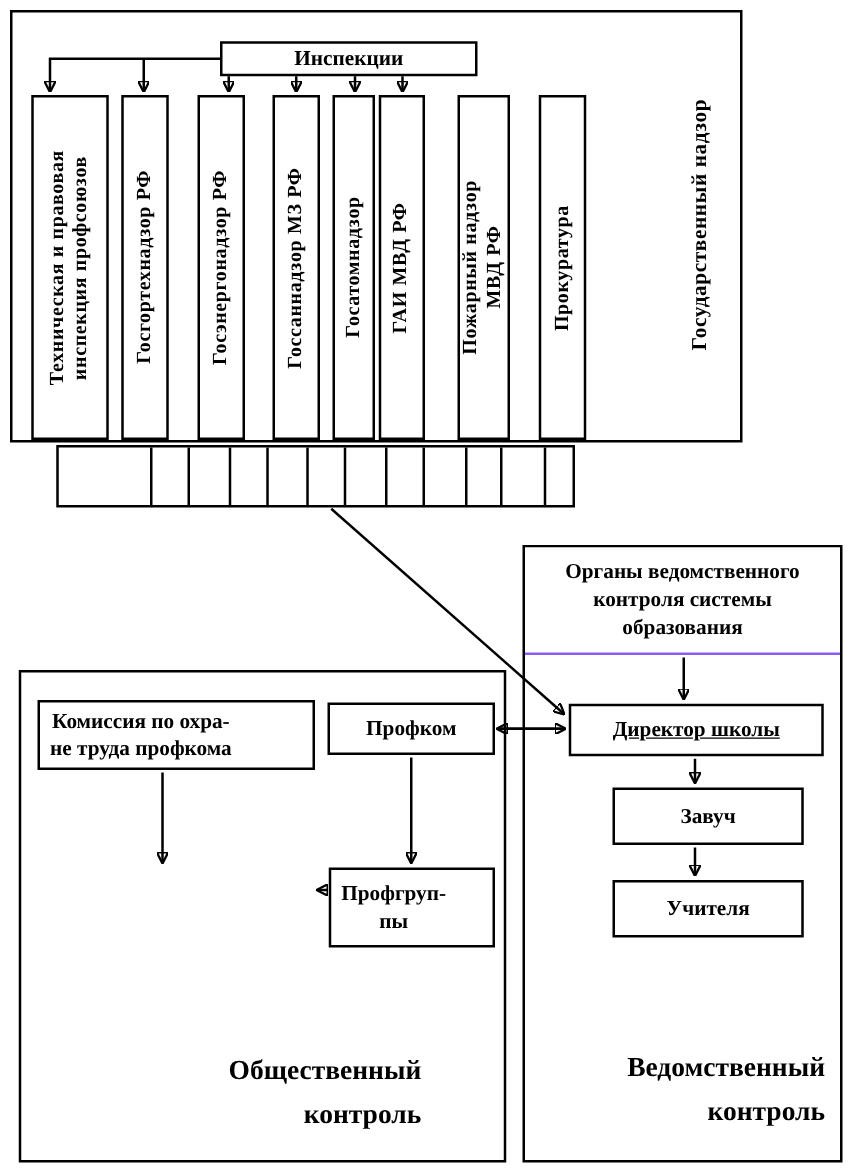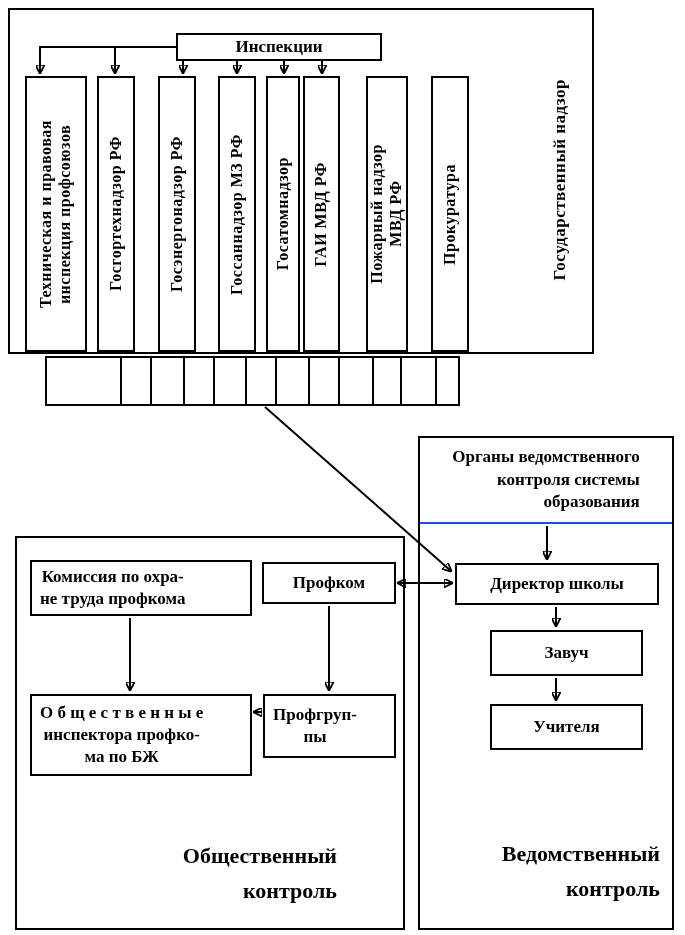--- a/index.html
+++ b/index.html
@@ -24,23 +24,23 @@
   .vtext {
     writing-mode:vertical-rl; transform:rotate(180deg);
     white-space:pre-line; font-size:16px; line-height:1.18;
     text-align:center; letter-spacing:0.5px;
   }
   .vlabel-wrap { position:absolute; display:flex; align-items:center; justify-content:center; }
   .vlabel { font-size:17px; }
   .strip { position:absolute; border:2px solid #000; background:#fff; }
   .sd { position:absolute; top:0; bottom:0; width:2px; background:#000; }
   .header-cell {
-    position:absolute; border-bottom:2px solid #1d4ed8; background:#fff;
+    position:absolute; border-bottom:2px solid #8b5cf6; background:#fff;
     display:flex; align-items:center; justify-content:center;
-    text-align:right; font-size:17px; line-height:1.35;
+    text-align:center; font-size:17px; line-height:1.35;
   }
   .footer-label {
     position:absolute; text-align:right; font-size:22px; line-height:1.6;
   }
   .connectors { position:absolute; left:0; top:0; z-index:10; pointer-events:none; }
   .connectors line, .connectors path { stroke:#000; stroke-width:2; fill:none; }
 </style>
 </head>
 <body>
 
@@ -99,42 +99,37 @@
   </div>
 
   <div class="group" style="left:15px;top:536px;width:390px;height:394px;">
     <div class="box ta-left" style="left:13px;top:22px;width:222px;height:56px;">
       <span class="pre">Комиссия по охра-
 не труда профкома</span>
     </div>
     <div class="box" style="left:245px;top:24px;width:134px;height:42px;align-items:center;">
       <span class="pre">Профком</span>
     </div>
-    <div class="box ta-left" style="left:13px;top:156px;width:222px;height:82px;">
-      <span class="pre">О б щ е с т в е н н ы е
-инспектора профко-
-ма по БЖ</span>
-    </div>
     <div class="box ta-left" style="left:246px;top:156px;width:133px;height:64px;">
       <span class="pre">Профгруп-
 пы</span>
     </div>
     <div class="footer-label" style="left:0;top:300px;width:320px;">
       <span class="pre">Общественный
 контроль</span>
     </div>
   </div>
 
   <div class="group" style="left:418px;top:436px;width:256px;height:494px;">
     <div class="header-cell" style="left:0;top:0;width:252px;height:86px;">
       <span class="pre">Органы ведомственного
 контроля системы
 образования</span>
     </div>
-    <div class="box" style="left:35px;top:125px;width:204px;height:42px;">
+    <div class="box" style="left:35px;top:125px;width:204px;height:42px;text-decoration:underline;">
       <span class="pre">Директор школы</span>
     </div>
     <div class="box" style="left:70px;top:266px;width:153px;height:46px;">
       <span class="pre">Учителя</span>
     </div>
     <div class="box" style="left:70px;top:192px;width:153px;height:46px;">
       <span class="pre">Завуч</span>
     </div>
     <div class="footer-label" style="left:16px;top:398px;width:224px;">
       <span class="pre">Ведомственный

